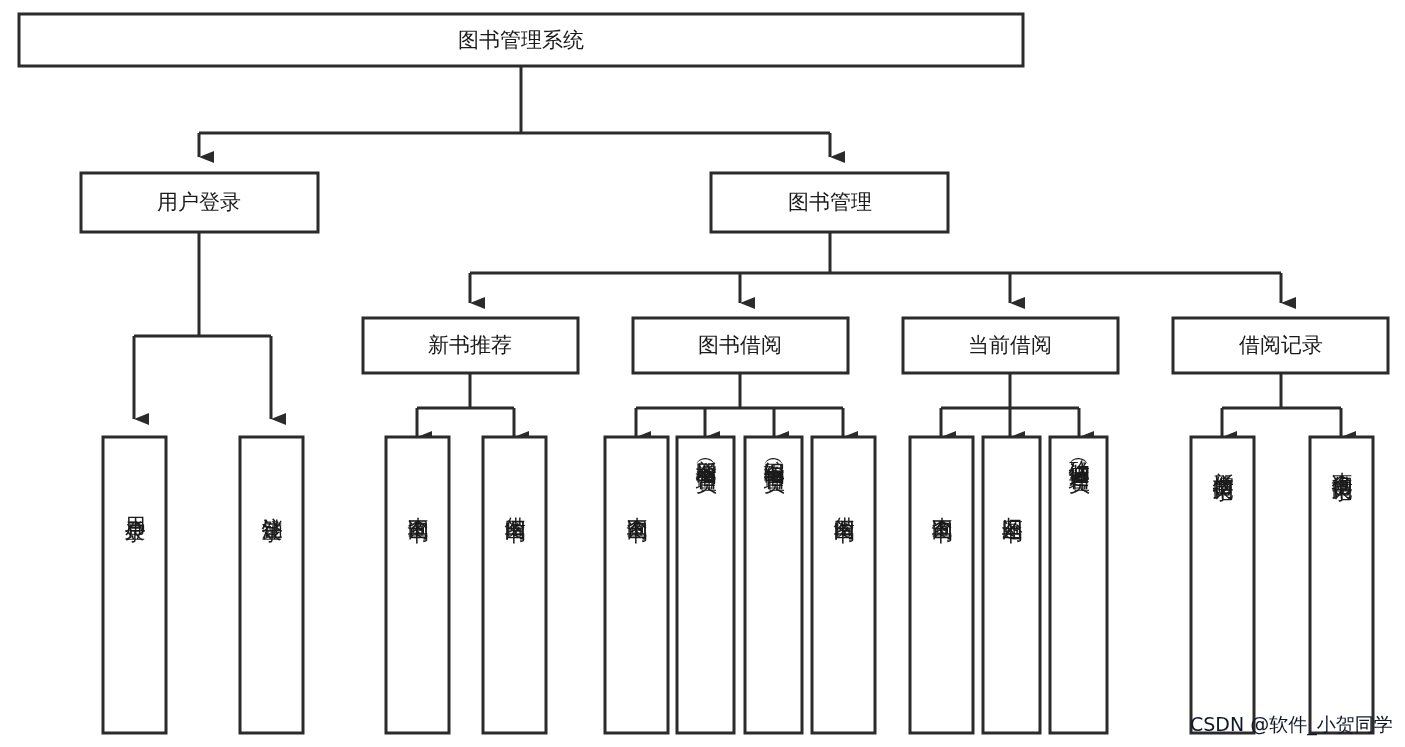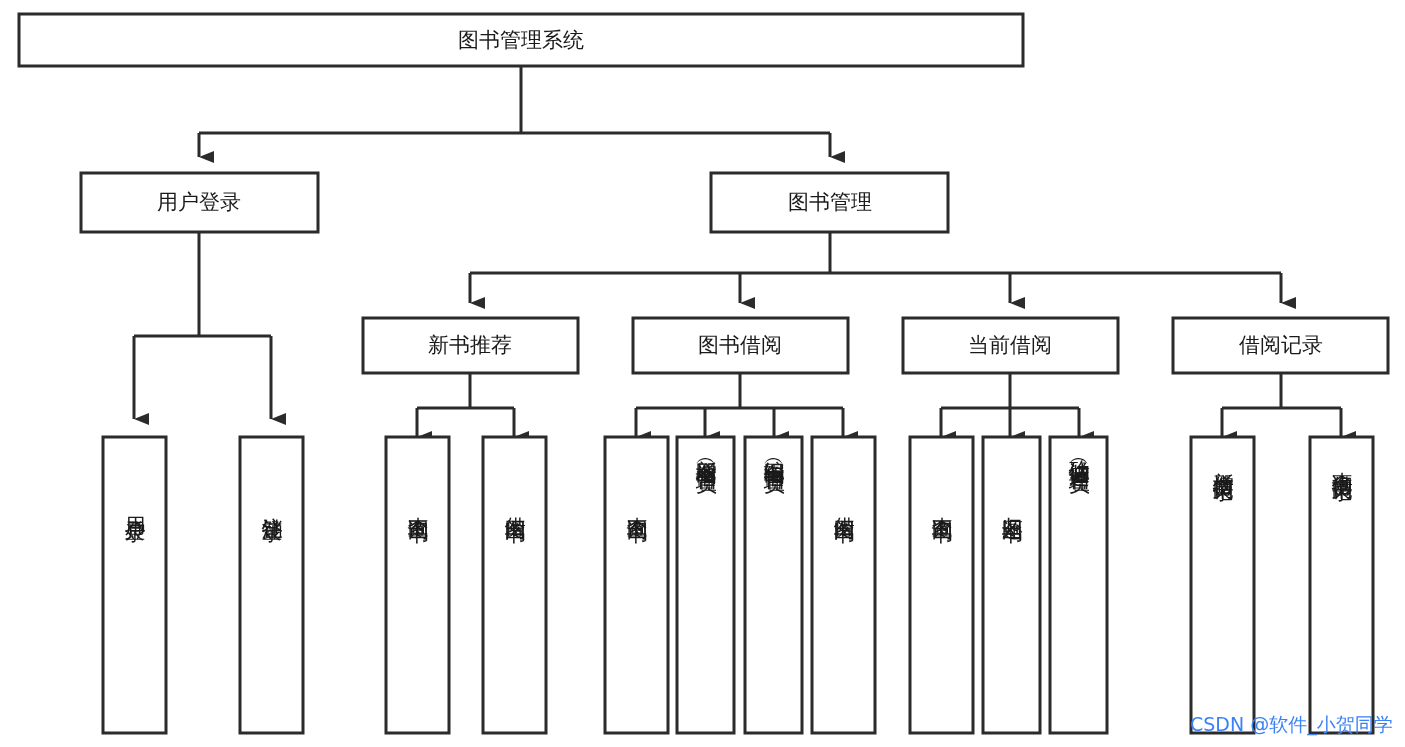--- a/index.html
+++ b/index.html
@@ -62,21 +62,21 @@
     text-align: center;
     display: flex;
     align-items: center;
     justify-content: flex-start;
     pointer-events: none;
   }
   .watermark {
     position: absolute;
     font-family: "DejaVu Sans", "Liberation Sans", sans-serif;
     font-size: 19px;
-    color: #3b82f6;
+    color: #0f172a;
     white-space: nowrap;
     left: 1190px;
     top: 712px;
   }
 </style>
 </head>
 <body>
 
 <div id="diagram-root">
 

